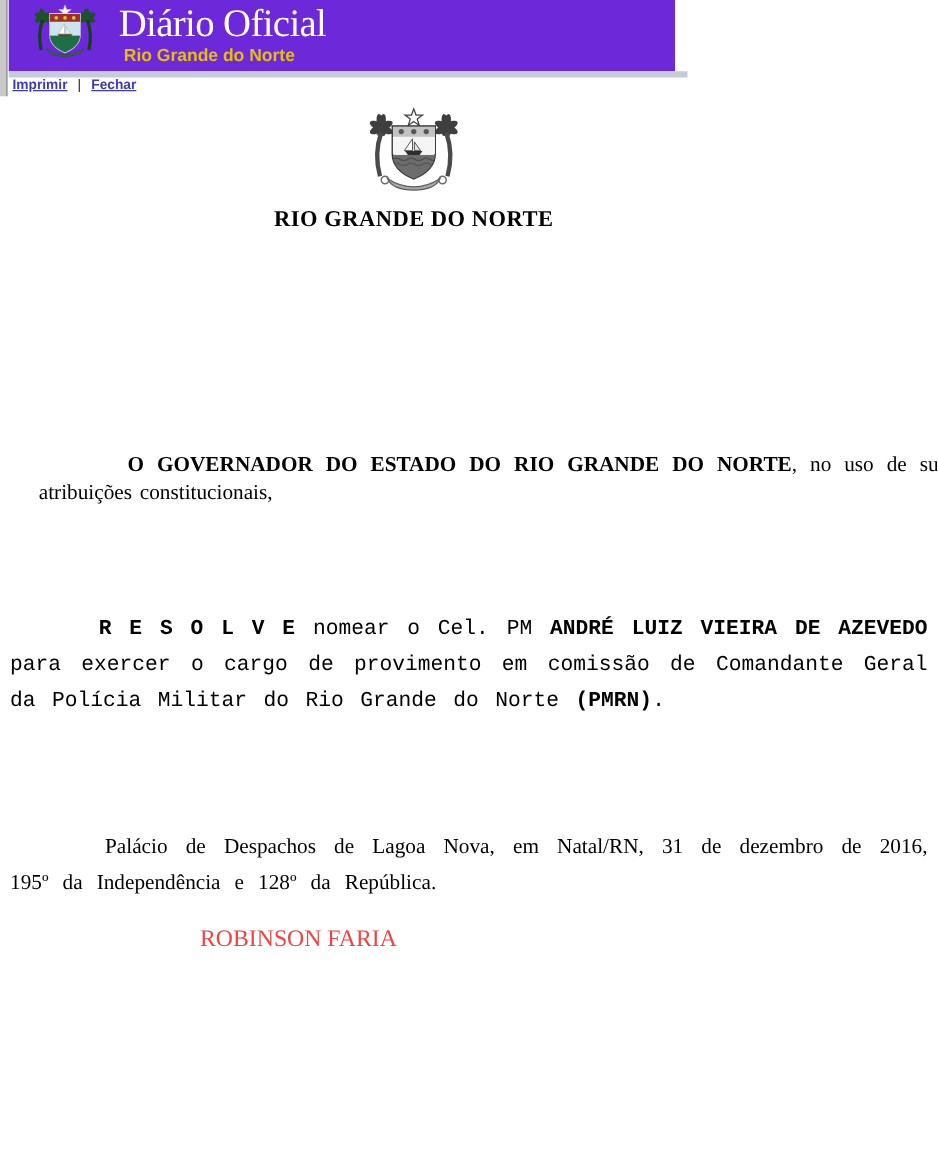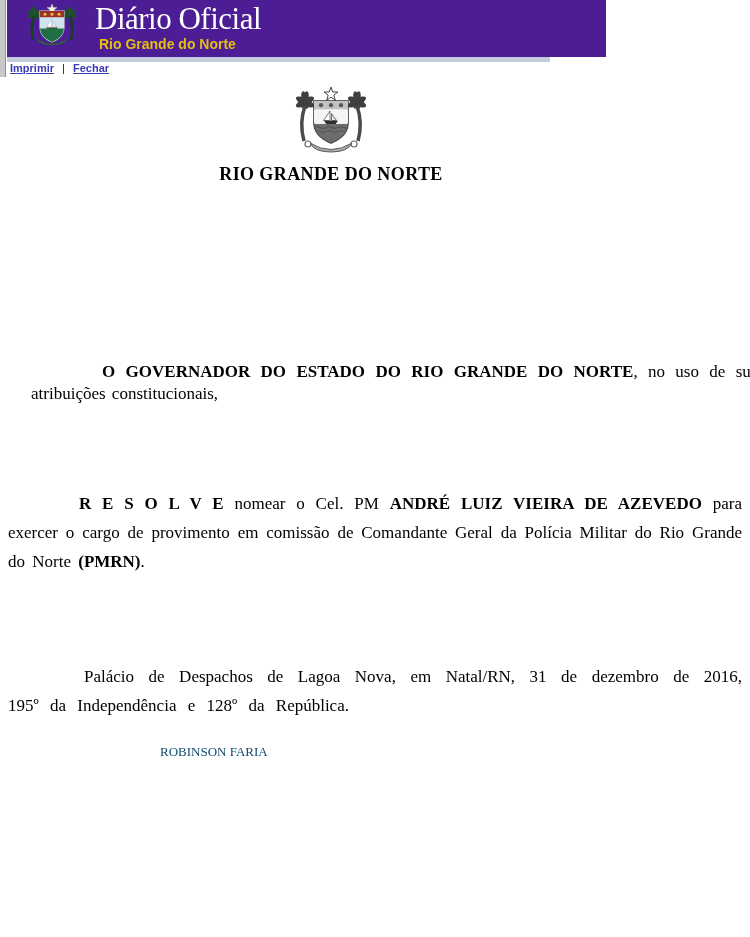--- a/index.html
+++ b/index.html
@@ -5,21 +5,21 @@
   * { margin: 0; padding: 0; box-sizing: border-box; }
   html, body { background: #ffffff; }
   body { width: 750px; font-family: "Liberation Serif", serif; }
   .page { position: relative; width: 750px; height: 937px; background: #fff; overflow: hidden; }
 
   
   .left-strip { position: absolute; left: 0; top: 0; width: 6px; height: 77px;
                 background: #c8c8c8; border-right: 1px solid #8f8f8f; }
 
   
-  .masthead { position: absolute; left: 7px; top: 0; width: 599px; height: 57px; background: #4c1d95; }
+  .masthead { position: absolute; left: 7px; top: 0; width: 533px; height: 57px; background: #6d28d9; }
   .masthead .logo { position: absolute; left: 14px; top: 2px; }
   .brand-title { position: absolute; left: 88px; top: 1px; font-family: "Liberation Serif", serif;
                  font-size: 31px; color: #ffffff; letter-spacing: -0.5px; }
   .brand-subtitle { position: absolute; left: 92px; top: 36px; font-family: "Liberation Sans", sans-serif;
                     font-size: 14px; font-weight: bold; color: #e5be14; }
   .masthead-stripe { position: absolute; left: 7px; top: 57px; width: 543px; height: 5px; background: #c4cbdc; }
 
   
   .toolbar { position: absolute; left: 10px; top: 62px; font-family: "Liberation Sans", sans-serif;
              font-size: 11px; font-weight: bold; }
@@ -28,24 +28,24 @@
 
   
   .emblem-block { position: absolute; left: 0; top: 85px; width: 662px; text-align: center; }
   .emblem-block svg { display: inline-block; }
   .doc-heading { margin-top: 2px; font-size: 18px; font-weight: bold; color: #000; letter-spacing: 0.4px; }
 
   
   .para { position: absolute; left: 8px; width: 734px; text-align: justify; font-size: 17px; color: #000; }
   .para strong { font-weight: bold; }
   .p1 { top: 361px; line-height: 22px; text-indent: 71px; word-spacing: 2px; margin-left: 23px; }
-  .p2 { top: 489px; line-height: 29px; text-indent: 71px; word-spacing: 3px; }
+  .p2 { top: 489px; line-height: 29px; text-indent: 71px; word-spacing: 3px; font-family: Liberation Mono, monospace; }
   .p3 { top: 662px; line-height: 29px; text-indent: 76px; word-spacing: 7px; }
 
-  .signatures { position: absolute; left: 160px; top: 742px; font-size: 13px; line-height: 20px; color: #0c4a6e; }
+  .signatures { position: absolute; left: 160px; top: 742px; font-size: 19px; line-height: 20px; color: #ef4444; }
 </style>
 </head>
 <body>
 
 <div class="page">
 
   <div class="left-strip"></div>
 
   <header class="masthead">
     <span class="logo">

